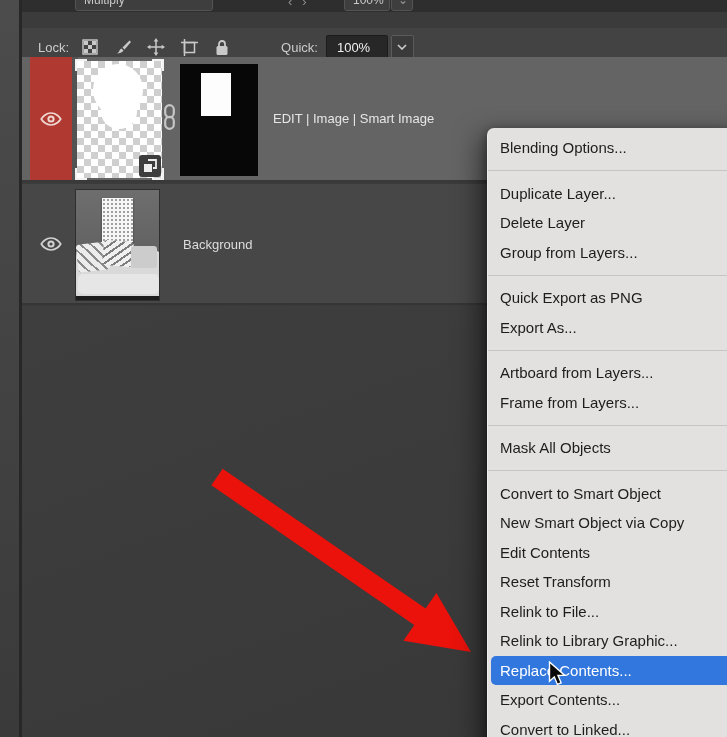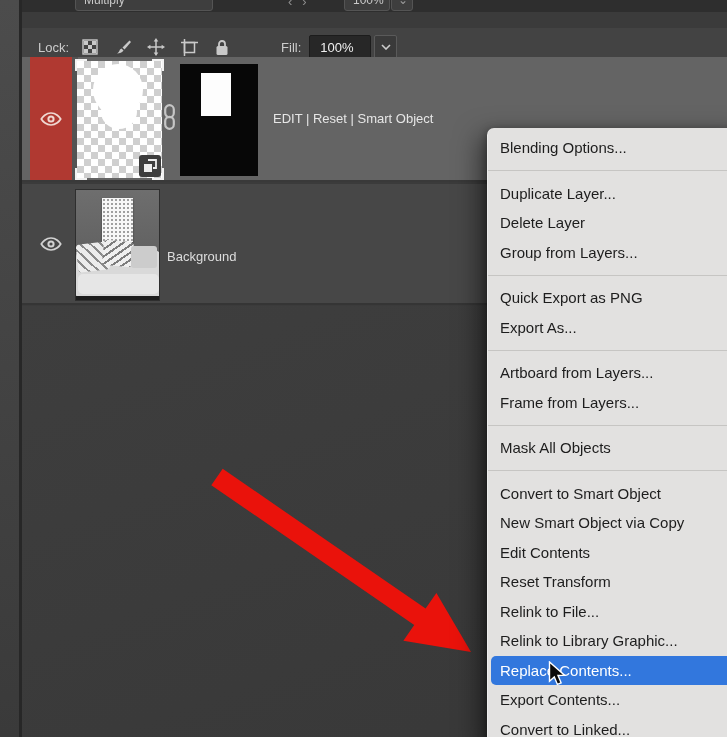--- a/index.html
+++ b/index.html
@@ -64,21 +64,21 @@
   .bracket.br{ right:-2px; bottom:-2px; border-right:2px solid #f2f2f2; border-bottom:2px solid #f2f2f2; }
   #so-badge{ position:absolute; right:1px; bottom:1px; width:22px; height:22px;
     background:#3d3d3d; border-radius:3px; display:flex; align-items:center;
     justify-content:center; }
   #link-icon{ position:absolute; left:141px; top:47px; }
   #thumb-mask{ position:absolute; left:158px; top:7px; width:78px; height:112px;
     background:#070707; }
   #mask-rect{ position:absolute; left:21px; top:9px; width:30px; height:43px; background:#fdfdfd; }
   .layer-label{ position:absolute; color:#e6e6e6; font-size:13px; }
   #label-1{ left:251px; top:54px; }
-  #label-2{ left:145px; top:53px; color:#dddddd;margin-top:12px; }
+  #label-2{ left:161px; top:53px; color:#dddddd; }
   
   #thumb-bg{ position:absolute; left:53px; top:5px; width:85px; height:112px;
     background:linear-gradient(#6e6e6e,#616161 60%); overflow:hidden;
     border:1px solid #2e2e2e; }
   #bg-poster{ position:absolute; left:26px; top:8px; width:31px; height:44px;
     background-color:#f7f7f7;
     background-image:radial-gradient(#9f9f9f 0.8px, transparent 0.9px);
     background-size:4px 4px; box-shadow:0 1px 2px rgba(0,0,0,.4); }
   #bg-sofa{ position:absolute; left:0; bottom:3px; width:85px; height:47px;
     background:#d9d9d9; border-radius:7px 7px 2px 2px; }
@@ -169,21 +169,21 @@
               </g>
             </svg>
           </span>
           <span class="lock-icon">
             <svg width="14" height="17" viewBox="0 0 14 17">
               <rect x="1.5" y="7" width="11" height="9" rx="1.5" fill="#c9c9c9"></rect>
               <path d="M4 7 V5 a3 3 0 0 1 6 0 V7" fill="none" stroke="#c9c9c9" stroke-width="1.8"></path>
             </svg>
           </span>
         </span>
-      <span class="bar-label" id="fill-label">Fill:</span>
+      <span class="bar-label" id="fill-label">Quick:</span>
       <span id="fill-box">100%</span>
       <span id="fill-chevron">
         <svg width="10" height="6" viewBox="0 0 10 6">
           <polyline points="1,1 5,5 9,1" fill="none" stroke="#cccccc" stroke-width="1.6"></polyline>
         </svg>
       </span>
     </div>
   </div>
 
   <div class="layer-row" id="layer-row-1">
@@ -212,21 +212,21 @@
     </div>
     <div id="link-icon">
       <svg width="13" height="26" viewBox="0 0 13 26">
         <rect x="2.2" y="1.2" width="8.6" height="12" rx="4.3" fill="none" stroke="#c6c6c6" stroke-width="2.2"></rect>
         <rect x="2.2" y="12.8" width="8.6" height="12" rx="4.3" fill="none" stroke="#c6c6c6" stroke-width="2.2"></rect>
       </svg>
     </div>
     <div id="thumb-mask">
       <div id="mask-rect"></div>
     </div>
-    <div class="layer-label" id="label-1">EDIT | Reset | Smart Object</div>
+    <div class="layer-label" id="label-1">EDIT | Image | Smart Image</div>
   </div>
 
   <div class="layer-row" id="layer-row-2">
     <div class="eye-wrap" id="eye-2">
       <svg width="24" height="18" viewBox="0 0 24 18">
         <path d="M12 3 C17 3 20.6 7 21.7 9 C20.6 11 17 15 12 15 C7 15 3.4 11 2.3 9 C3.4 7 7 3 12 3 Z" fill="none" stroke="#d2d2d2" stroke-width="1.7"></path>
         <circle cx="12" cy="9" r="3.6" fill="#d2d2d2"></circle>
         <circle cx="12" cy="9" r="1.6" fill="#474747"></circle>
       </svg>
     </div>

